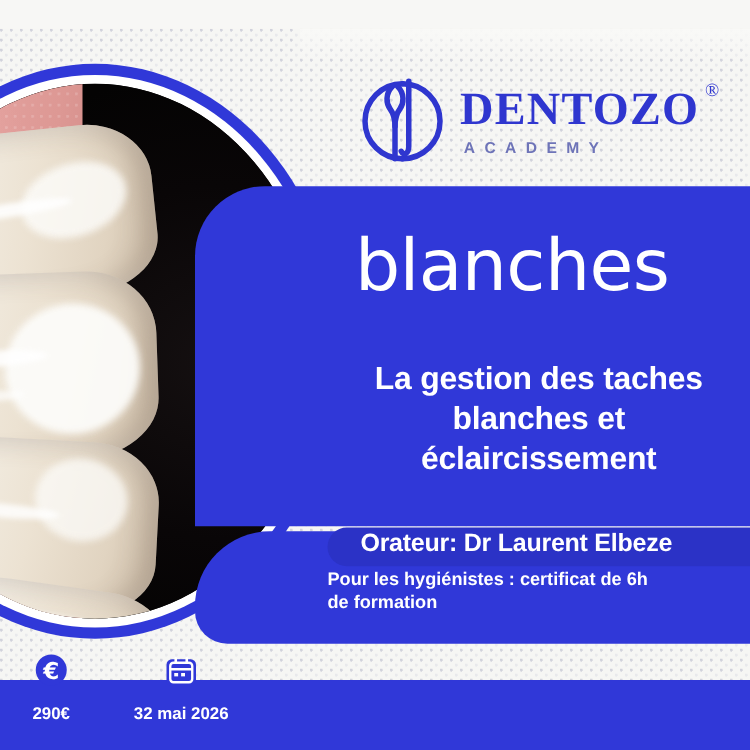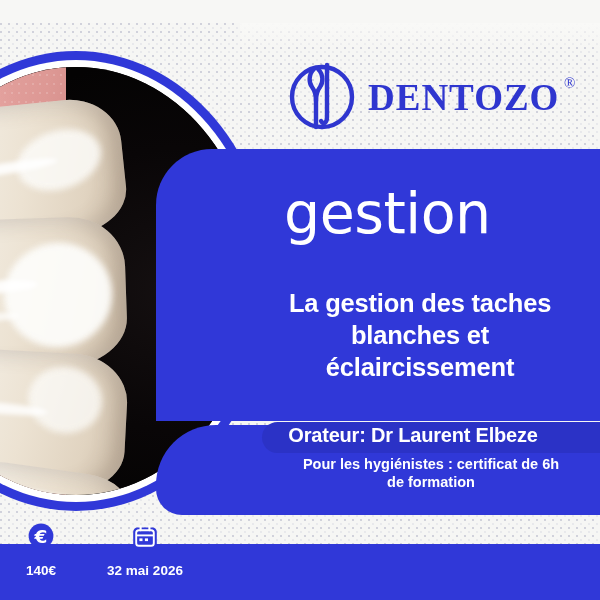--- a/index.html
+++ b/index.html
@@ -114,31 +114,31 @@
     letter-spacing:7.5px;color:#6e74b8;margin-top:5px;margin-left:3px;
   }
 
   
   .workshop{
     position:absolute;left:284px;top:162px;
     font-size:57px;font-weight:400;color:#ffffff;letter-spacing:-.5px;line-height:1;
     font-family:"DejaVu Sans", sans-serif;
   }
   .subject{
-    position:absolute;left:251px;top:264px;width:338px;
+    position:absolute;left:262px;top:264px;width:338px;
     text-align:center;color:#ffffff;font-weight:700;font-size:25.5px;line-height:1.26;
     letter-spacing:-.2px;
   }
   .speaker{
     position:absolute;left:244px;top:401px;width:338px;
     text-align:center;color:#ffffff;font-weight:700;font-size:20px;letter-spacing:-.2px;
   }
   .note{
     position:absolute;left:262px;top:432px;width:338px;
-    text-align:center;color:#ffffff;font-weight:700;font-size:14.5px;line-height:1.25;
+    color:#ffffff;font-weight:700;font-size:14.5px;line-height:1.25;
   }
 
   
   .footer-band{
     position:absolute;left:0;top:521px;width:600px;height:79px;background:#3038d8;
   }
   .footer-items{
     position:absolute;left:0;top:500px;width:600px;height:100px;
     display:flex;align-items:flex-start;
   }
@@ -191,47 +191,48 @@
           <path d="M41 4 C41 22 41 44 41 56 C41 62 37 64 35 60"></path>
           <path d="M28 8 C22 14 23 22 26 26 C29 30 30 34 30 40 L30 66"></path>
           <path d="M30 40 C30 34 31 30 34 26 C37 22 38 14 32 8"></path>
         </g>
       </svg>
     </span>
     <span class="logo-text">
       <span class="logo-word">
         <span>DENTOZO</span><span class="logo-reg">®</span>
       </span>
+      <div class="logo-sub">ACADEMY</div>
     </span>
   </div>
 
   <div class="blue-panel"></div>
   <div class="blue-panel-lower"></div>
   <div class="orateur-band"></div>
 
-  <div class="workshop">gestion</div>
+  <div class="workshop">blanches</div>
   <div class="subject" style="white-space:pre-line;">La gestion des taches
 blanches et
 éclaircissement</div>
   <div class="speaker">Orateur: Dr Laurent Elbeze</div>
   <div class="note" style="white-space:pre-line;">Pour les hygiénistes : certificat de 6h
 de formation</div>
 
   <div class="footer-band"></div>
   <div class="footer-items">
 
 
     <div class="fitem fi-price">
       <span class="ficon">
         <svg viewBox="0 0 30 30" width="30" height="30" aria-hidden="true">
           <circle cx="15" cy="13" r="12.4" fill="#3038d8"></circle>
           <text x="15" y="20.2" text-anchor="middle" font-family="DejaVu Sans, sans-serif" font-size="18.5" font-weight="bold" fill="#ffffff">€</text>
         </svg>
       </span>
-      <div class="flabel">140€</div>
+      <div class="flabel">290€</div>
     </div>
 
 
     <div class="fitem fi-date">
       <span class="ficon">
         <svg viewBox="0 0 30 30" width="30" height="30" aria-hidden="true">
           <rect x="3.2" y="4.4" width="23.6" height="21.4" rx="4.4" fill="#3038d8"></rect>
           <rect x="6.2" y="7.2" width="17.6" height="15.6" rx="2.6" fill="none" stroke="#ffffff" stroke-width="1.9"></rect>
           <path d="M6.2 12.4 L23.8 12.4" stroke="#ffffff" stroke-width="1.9"></path>
           <path d="M10.6 3.6 L10.6 7.2 M19.4 3.6 L19.4 7.2" stroke="#ffffff" stroke-width="2.1" stroke-linecap="round"></path>

